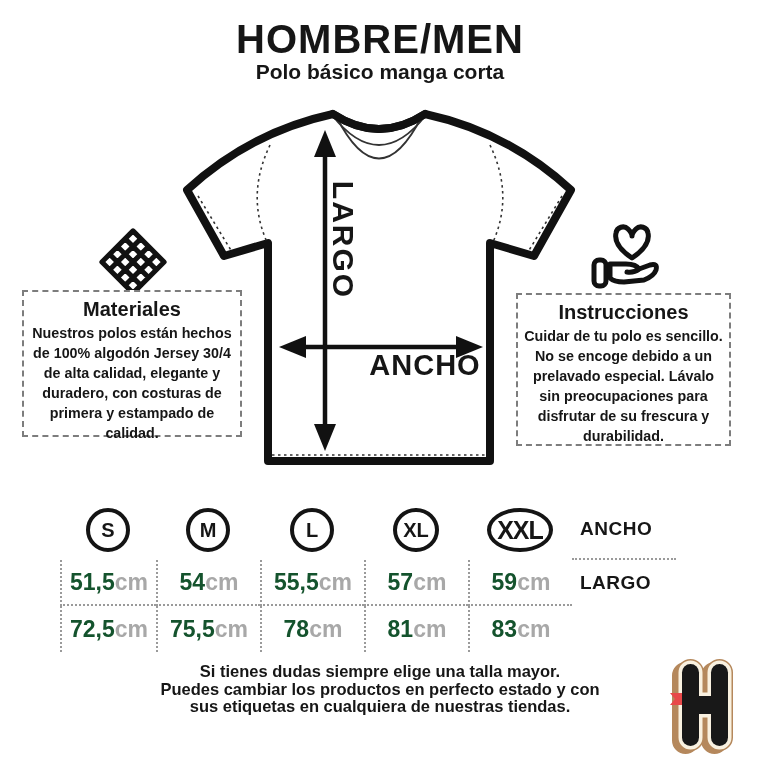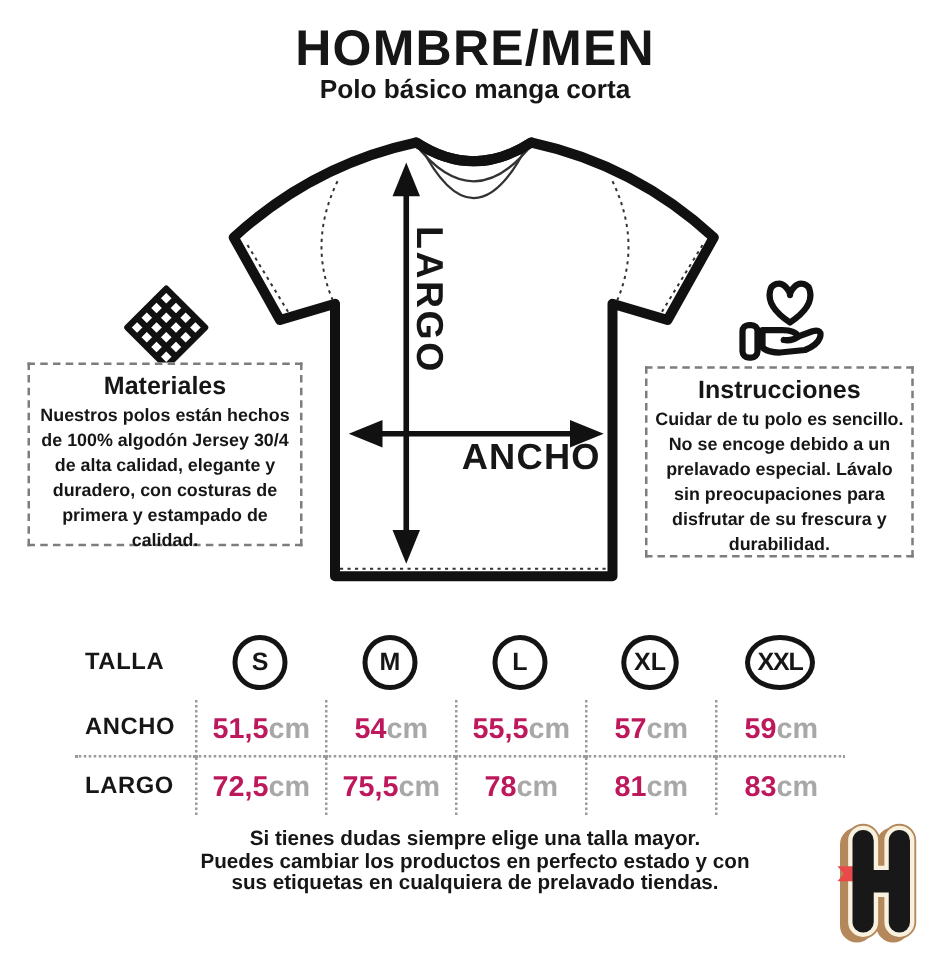--- a/index.html
+++ b/index.html
@@ -34,22 +34,22 @@
   }
   .cell{display:flex;align-items:center;justify-content:center;height:100%;box-sizing:border-box;}
   .row-label{justify-content:flex-start;padding-left:8px;font-size:19px;font-weight:bold;letter-spacing:.5px;}
   .vdiv{border-left:2px dotted #9a9a9a;}
   .hdiv{border-bottom:2px dotted #9a9a9a;}
   .circle{
     min-width:44px;height:44px;border:4px solid #141414;border-radius:50%;
     display:flex;align-items:center;justify-content:center;
     font-size:20px;font-weight:bold;box-sizing:border-box;padding:0 6px;
   }
-  .circle.wide{letter-spacing:-1px;font-size:20px;}
-  .num{font-size:23px;font-weight:bold;color:#be185d;}
+  .circle.wide{letter-spacing:-1px;font-size:25px;}
+  .num{font-size:23px;font-weight:bold;color:#14532d;}
   .unit{font-size:23px;font-weight:bold;color:#a8a8a8;}
   .footer{
     position:absolute;top:663px;left:0;right:0;text-align:center;
     font-size:16.5px;font-weight:bold;line-height:17.6px;
   }
   .logo-svg{position:absolute;left:668px;top:650px;width:76px;height:110px;}
 </style>
 </head>
 <body>
 
@@ -105,21 +105,20 @@
 
   <div class="info-box box-care">
     <div class="box-title">
       <div>Instrucciones</div>
     </div>
     <div class="box-body">Cuidar de tu polo es sencillo. No se encoge debido a un prelavado especial. Lávalo sin preocupaciones para disfrutar de su frescura y durabilidad.</div>
   </div>
 
   <div class="size-table">
 
-    <div class="cell row-label">TALLA</div>
     <div class="cell">
         <span class="circle">
           <span>S</span>
         </span>
       </div>
     <div class="cell">
         <span class="circle">
           <span>M</span>
         </span>
       </div>
@@ -180,21 +179,21 @@
       </div>
     <div class="cell vdiv">
         <span class="num">83</span>
         <span class="unit">cm</span>
       </div>
   </div>
 
   <div class="footer">
     <div>Si tienes dudas siempre elige una talla mayor.</div>
     <div>Puedes cambiar los productos en perfecto estado y con</div>
-    <div>sus etiquetas en cualquiera de prelavado tiendas.</div>
+    <div>sus etiquetas en cualquiera de nuestras tiendas.</div>
   </div>
 
   <svg class="logo-svg" viewBox="0 0 76 110" aria-label="H">
     <defs>
       <g id="Hshape">
         <rect x="14" y="14" width="17" height="82" rx="8.5"></rect>
         <rect x="43" y="14" width="17" height="82" rx="8.5"></rect>
         <rect x="26" y="46" width="22" height="18"></rect>
       </g>
     </defs>

